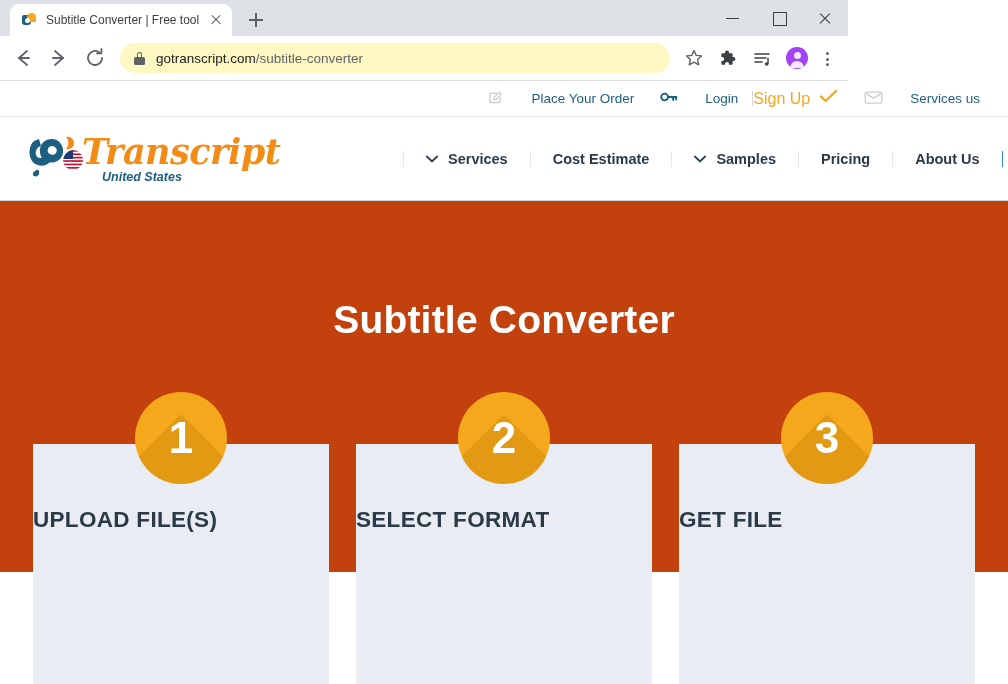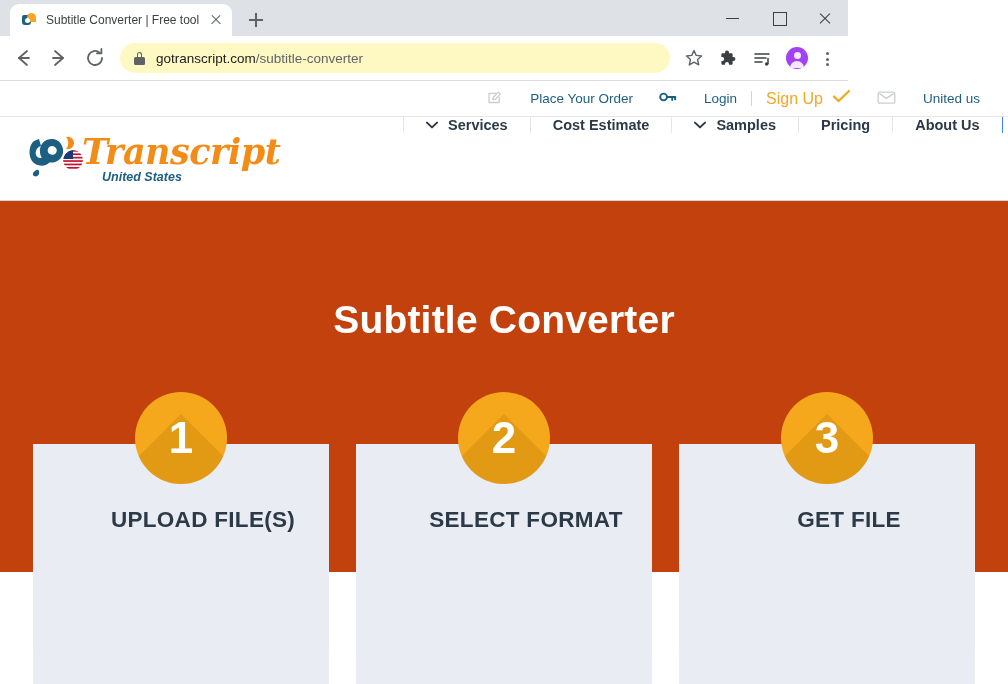--- a/index.html
+++ b/index.html
@@ -172,21 +172,21 @@
   }
   .util-item {
     display: flex; align-items: center;
     font-size: 13.5px; color: #1d5f80;
     margin-left: 26px;
   }
   .util-item .lbl { margin-left: 27px; }
   .util-sep {
     width: 1px; height: 15px; background: #d5d5d5; margin-left: 14px;
   }
-  .util-signup { color: #f5a623; margin-left: 14px; display:flex; align-items:center; }
+  .util-signup { color: #f5a623; display:flex; align-items:center; }
   .util-signup .lbl { margin-left: 0; }
   .check-ico { margin-left: 9px; }
 
   
   .header { height: 83px; display: flex; align-items: stretch; }
   .logo-wrap {
     width: 403px; display: flex; align-items: center;
     padding-left: 26px;
   }
   .logo { position: relative; width: 225px; height: 56px; }
@@ -201,21 +201,21 @@
     position: absolute; left: 56px; top: 0px;
     font-family: "DejaVu Serif", serif;
     font-style: italic; font-weight: bold;
     font-size: 35px; color: #f28c17; letter-spacing: -0.5px;
   }
   .logo-sub {
     position: absolute; left: 76px; top: 39px;
     font-size: 12.5px; font-weight: bold; font-style: italic;
     color: #1d5f80;
   }
-  .mainnav { flex: 1; display: flex; align-items: flex-start; }
+  .mainnav { flex: 1; display: flex; align-items: center; }
   .nav-item {
     display: flex; align-items: center; justify-content: center;
     padding: 0 22px;
     border-left: 1px solid #e6e6e6;
     font-size: 14.5px; font-weight: bold; color: #2b3a46;
     white-space: nowrap;
   }
   .nav-item:last-child { border-right: 1px solid #3b82f6; }
   .nav-chev { margin-right: 10px; display: inline-flex; }
 
@@ -253,23 +253,23 @@
     transform: rotate(45deg);
     transform-origin: 0 0;
   }
   .badge .num {
     position: absolute; inset: 0;
     display: flex; align-items: center; justify-content: center;
     font-size: 44px; font-weight: bold; color: #ffffff;
     z-index: 2;
   }
   .step-title {
-    text-align: center;
+    text-align: left;
     font-size: 22.5px; font-weight: bold;
-    color: #2b3a46; letter-spacing: 0.3px; padding-left: 44px;
+    color: #2b3a46; letter-spacing: 0.3px;
   }
 
   
   .panels {
     position: absolute; top: 572px; left: 0; right: 0;
     height: 112px;
     display: flex; justify-content: center; gap: 27px;
   }
   .panel {
     width: 296px; position: relative;
@@ -391,21 +391,21 @@
         </span>
       </div>
 
       <div class="util-item">
         <span>
           <svg width="19" height="15" viewBox="0 0 19 15">
             <rect x="1.2" y="2.2" width="16.6" height="11" rx="1.6" fill="none" stroke="#c9cdd2" stroke-width="1.3"></rect>
             <path d="M2.4 3.6 L9.5 8.4 L16.6 3.6" fill="none" stroke="#c9cdd2" stroke-width="1.3" stroke-linejoin="round"></path>
           </svg>
         </span>
-        <span class="lbl">United us</span>
+        <span class="lbl">Services us</span>
       </div>
     </div>
 
     <div class="header">
       <div class="logo-wrap">
         <div class="logo">
           <svg class="logo-mark" viewBox="0 0 62 46">
             <path d="M8 6 C3 10 2 20 6 26 C10 32 20 32 24 27 L17 22 C15 24 11 23 10 20 C9 16 11 12 15 11 L13 4 Z" fill="#1d5f80"></path>
             <path d="M26 4 C18 4 13 10 14 18 C15 25 22 29 29 27 C36 25 39 17 36 11 C34 6 30 4 26 4 Z M26 11 C30 11 32 15 30 18 C28 21 23 20 22 17 C21 14 23 11 26 11 Z" fill="#1d5f80"></path>
             <path d="M40 2 C44 1 48 4 48 8 C48 12 44 15 40 14 C43 11 43 5 40 2 Z" fill="#f28c17"></path>

